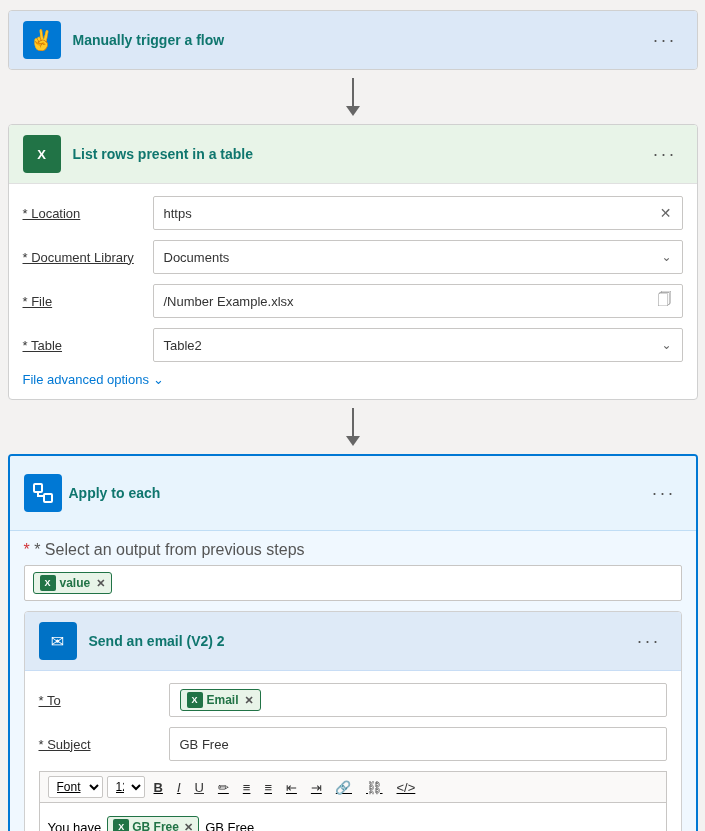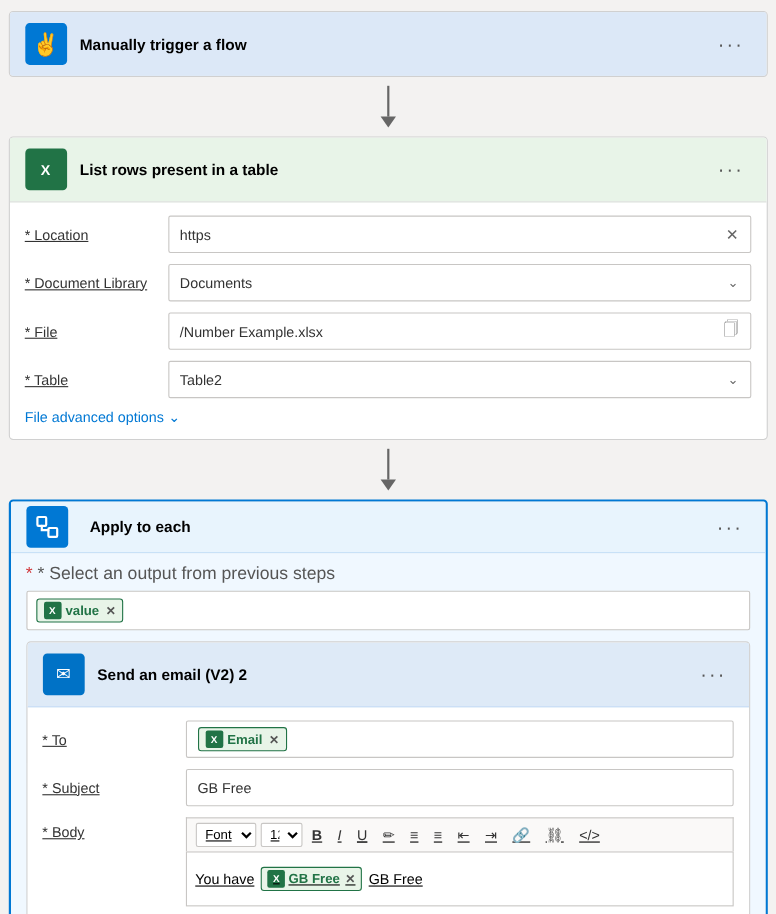--- a/index.html
+++ b/index.html
@@ -53,21 +53,21 @@
     }
 
     .icon-box.blue { background: #0078d4; }
     .icon-box.green { background: #217346; }
     .icon-box.outlook { background: #0072c6; }
 
     .card-title {
       flex: 1;
       font-size: 14px;
       font-weight: 600;
-      color: #000000;
+      color: #0f766e;
     }
 
     .more-btn {
       cursor: pointer;
       color: #555;
       font-size: 18px;
       letter-spacing: 2px;
       padding: 4px 6px;
       border-radius: 4px;
     }
@@ -169,23 +169,23 @@
     .apply-card {
       width: 690px;
       border: 2px solid #0078d4;
       border-radius: 4px;
       overflow: hidden;
     }
 
     .apply-header {
       display: flex;
       align-items: center;
-      padding: 4px 14px;
+      padding: 18px 14px;
       background: #e8f4fd;
-      gap: 20px;
+      gap: 7px;
       border-bottom: 1px solid #c0ddf5;
     }
 
     .apply-body {
       background: #f0f8ff;
       padding: 10px 14px;
     }
 
     .select-output-label {
       font-size: 16px;
@@ -492,21 +492,20 @@
           </div>
 
           <div class="form-row">
             <div class="form-label">* Subject</div>
             <div class="form-input">
               <span>GB Free</span>
             </div>
           </div>
 
           <div class="form-row" style="align-items:flex-start;">
-            <div class="form-label" style="padding-top:6px;">* Body</div>
             <div style="flex:1;text-decoration:underline;">
 
               <div class="body-toolbar">
                 <select class="toolbar-select">
                   <option>Font</option>
                 </select>
                 <select class="toolbar-select" style="width:38px;">
                   <option>12</option>
                 </select>
                 <span class="toolbar-btn bold">B</span>

